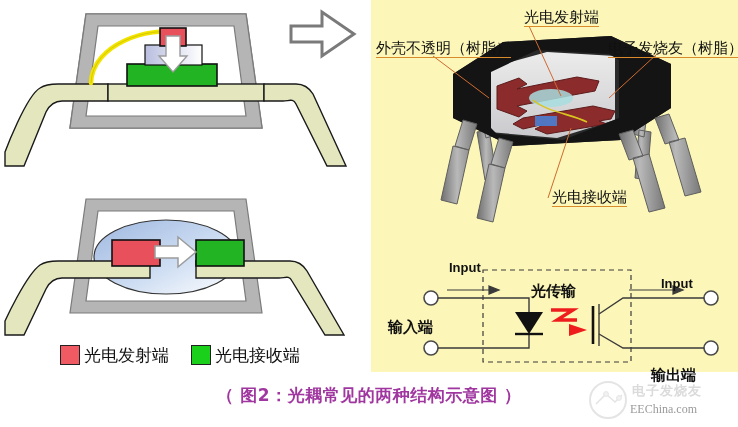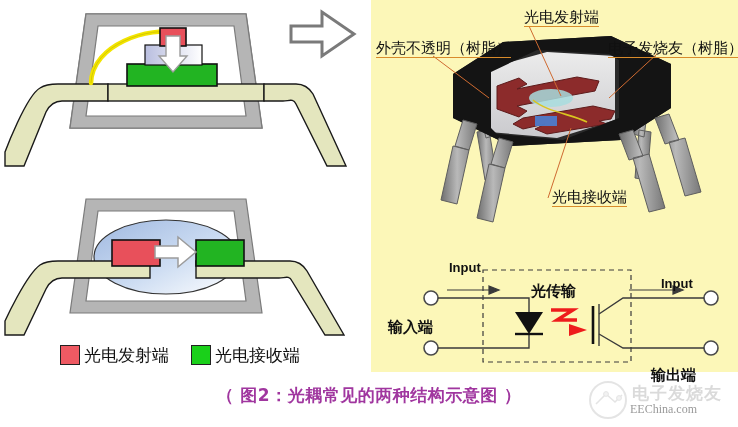--- a/index.html
+++ b/index.html
@@ -29,21 +29,21 @@
 
   
   #caption{left:0;top:384px;width:738px;text-align:center;font-size:17px;
            font-weight:bold;color:#a0369f;letter-spacing:.5px;
            font-family:"DejaVu Sans","Liberation Sans",sans-serif;}
 
   
   #watermark{left:588px;top:378px;width:150px;height:46px;opacity:.55;}
   #wm-text{position:absolute;left:42px;top:24px;font-size:12px;color:#444;
            font-family:Liberation Serif, serif;}
-  #wm-cn{position:absolute;left:44px;top:4px;font-size:17px;color:#bdbdbd;
+  #wm-cn{position:absolute;left:44px;top:4px;font-size:13px;color:#bdbdbd;
          font-family:"DejaVu Sans",sans-serif;font-weight:bold;letter-spacing:1px;}
 </style>
 </head>
 <body>
 
 <div class="abs" id="left-panel">
 
   <svg class="abs" style="left:0;top:0;" width="371" height="200">
 
     <path d="M86,14 L246,14 L262,128 L70,128 Z" fill="none" stroke="#7b7b7b" stroke-width="1.5"></path>

